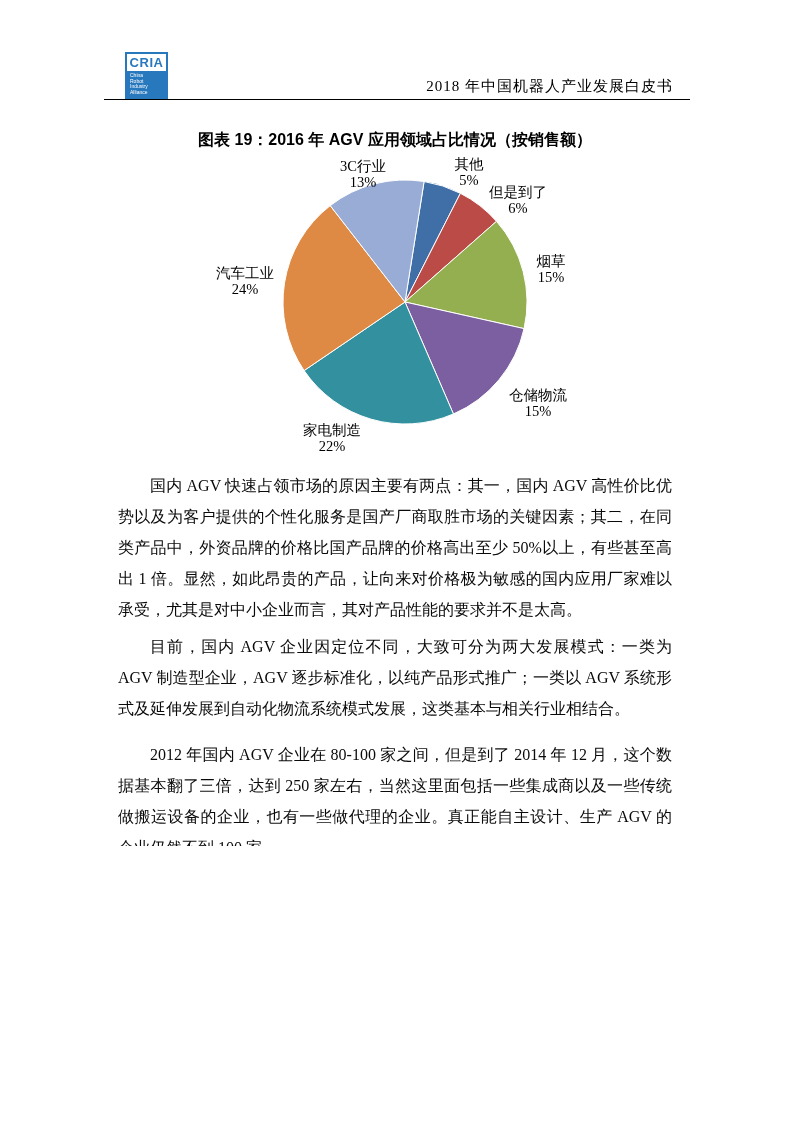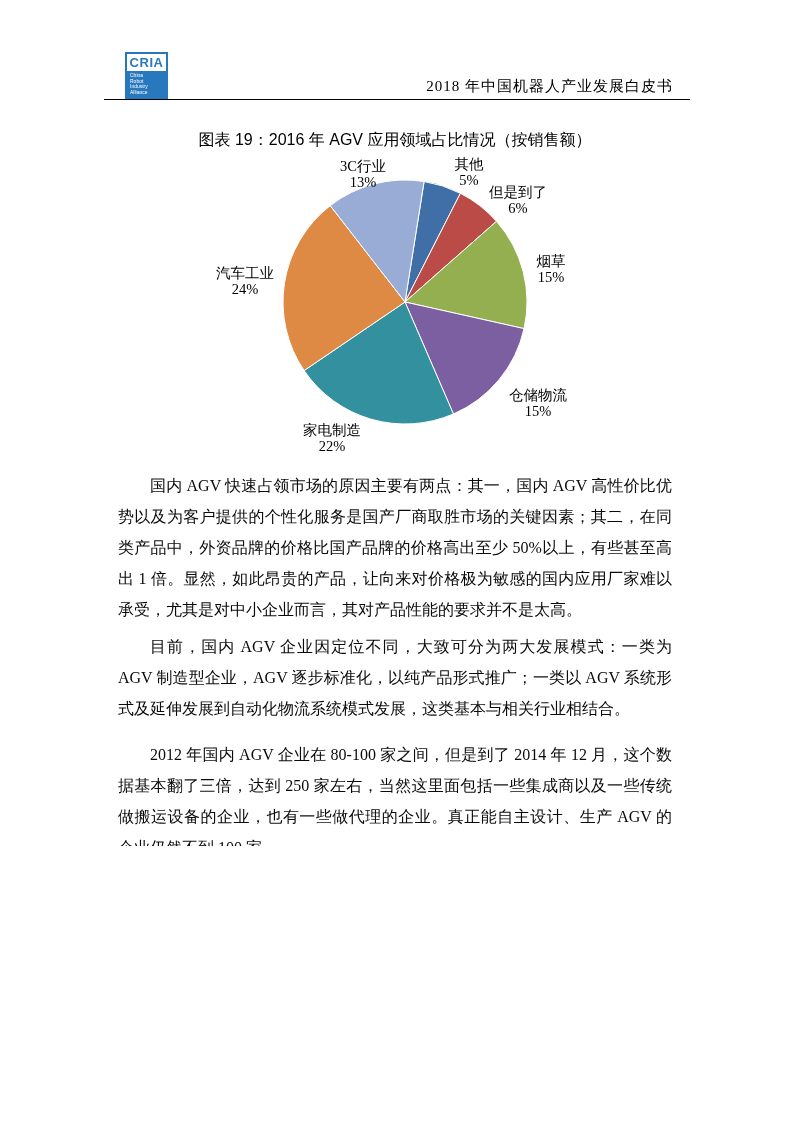--- a/index.html
+++ b/index.html
@@ -33,21 +33,21 @@
     border-top:1.6px solid #000;
   }
   
   .content { position:absolute; left:118px; top:108px; width:554px; }
   .para {
     font-size:16px; line-height:31px; text-align:justify;
     text-justify:inter-character; color:#0a0a0a;
   }
   .indent { text-indent:2em; }
   .fig-title {
-    margin-top:21px; text-align:center; font-weight:normal; font-size:16px;
+    margin-top:21px; text-align:center; font-weight:bold; font-size:16px;
     line-height:22px; color:#000;
     font-family:"Liberation Sans","DejaVu Sans",sans-serif;
   }
   
   .chart-area { position:relative; width:554px; height:306px; margin-top:1px; }
   .chart-area svg { position:absolute; left:0; top:0; }
   .pie-label {
     position:absolute; transform:translate(-50%,-50%); text-align:center;
     font-size:14.5px; line-height:15.5px; white-space:nowrap; color:#000;
   }

